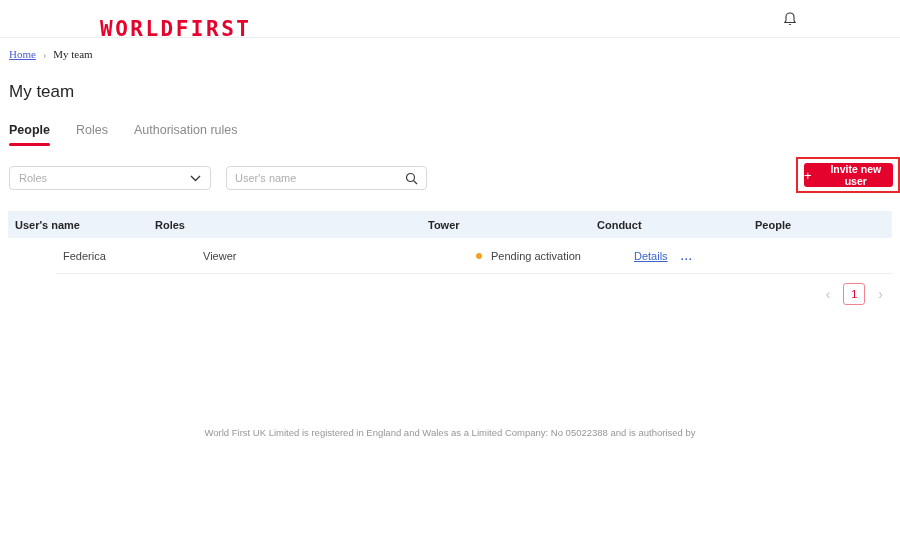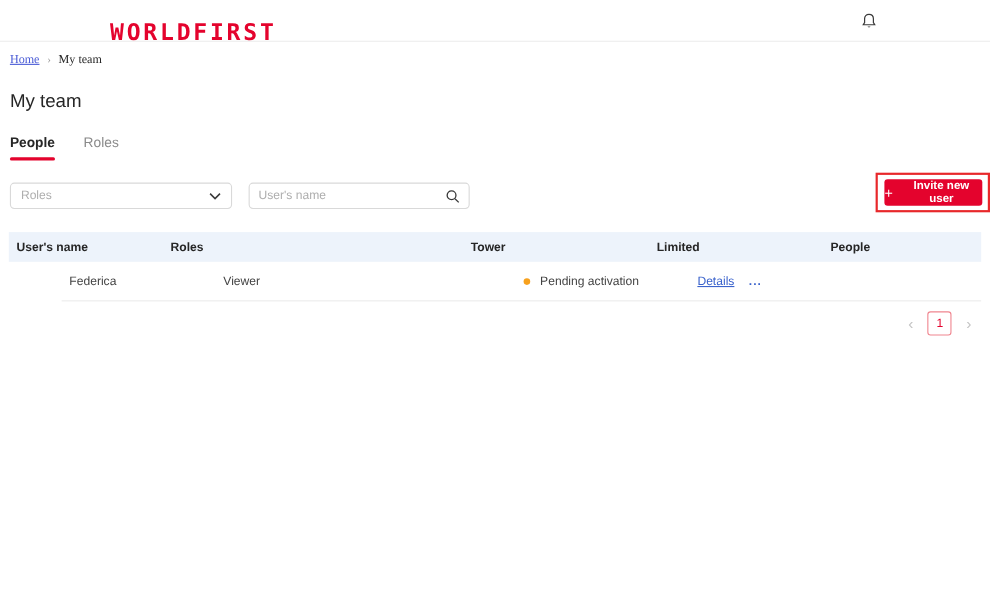--- a/index.html
+++ b/index.html
@@ -75,20 +75,21 @@
     <span class="crumb-link">Home</span>
     <span class="crumb-sep">›</span>
     <span class="crumb-current">My team</span>
   </div>
 
   <h1 class="page-title">My team</h1>
 
   <div class="tabs">
     <div class="tab active">People</div>
     <div class="tab">Roles</div>
+    <div class="tab">Authorisation rules</div>
   </div>
 
   <div class="filter-row">
     <div class="select-box">
       <span class="ph">Roles</span>
       <svg width="11" height="7" viewBox="0 0 11 7" fill="none" stroke="#3a3a3a" stroke-width="1.4">
           <path d="M1 1 L5.5 5.5 L10 1"></path>
         </svg>
     </div>
     <div class="search-box">
@@ -104,21 +105,21 @@
         <span>Invite new user</span>
       </button>
     </div>
   </div>
 
   <div class="table">
     <div class="t-head">
       <div class="c1">User's name</div>
       <div class="c2">Roles</div>
       <div class="c3">Tower</div>
-      <div class="c4">Limited</div>
+      <div class="c4">Conduct</div>
       <div class="c5">People</div>
     </div>
     <div class="t-row">
       <div class="c1">Federica</div>
       <div class="c2">Viewer</div>
       <div class="c4">
         <span class="status-dot"></span>
         <span>Pending activation</span>
       </div>
       <div class="c5">
@@ -128,15 +129,16 @@
     </div>
   </div>
 
   <div class="pagination">
     <span class="pg-arrow">‹</span>
     <span class="pg-current">1</span>
     <span class="pg-arrow">›</span>
   </div>
 
   <div class="footer">
+    <span>World First UK Limited is registered in England and Wales as a Limited Company: No 05022388 and is authorised by</span>
   </div>
 
 </div>
 
 </body></html>

